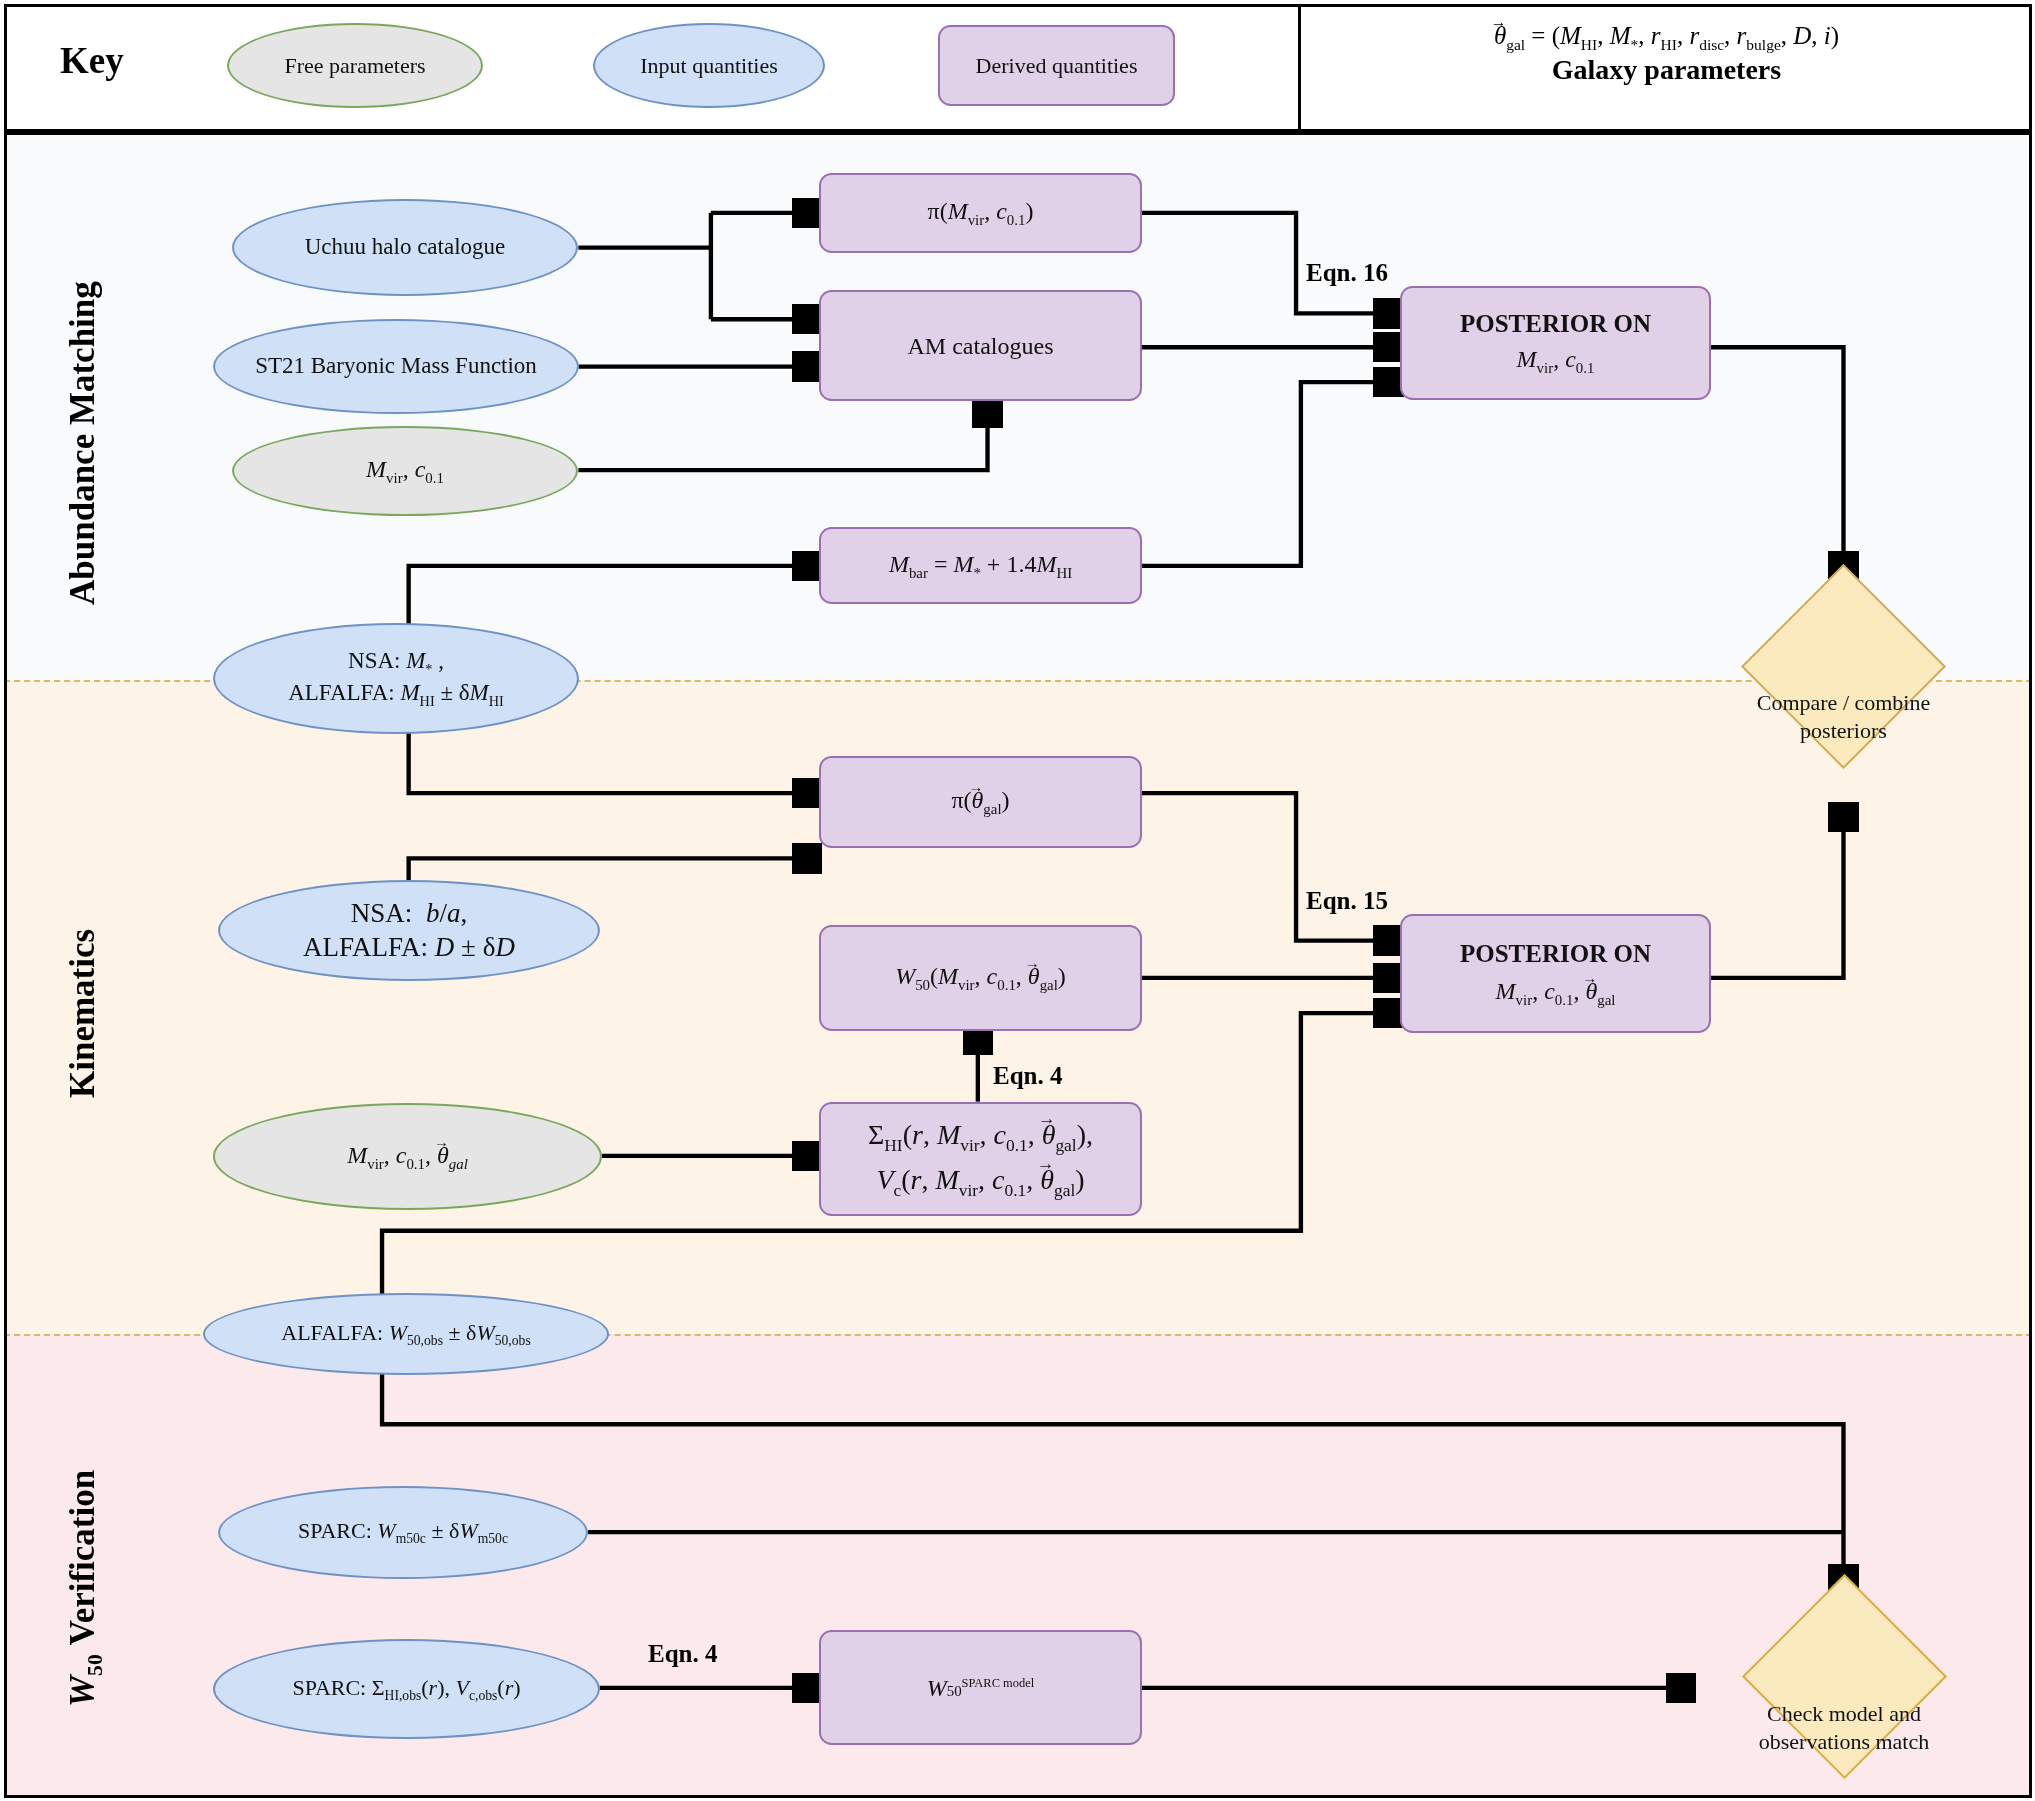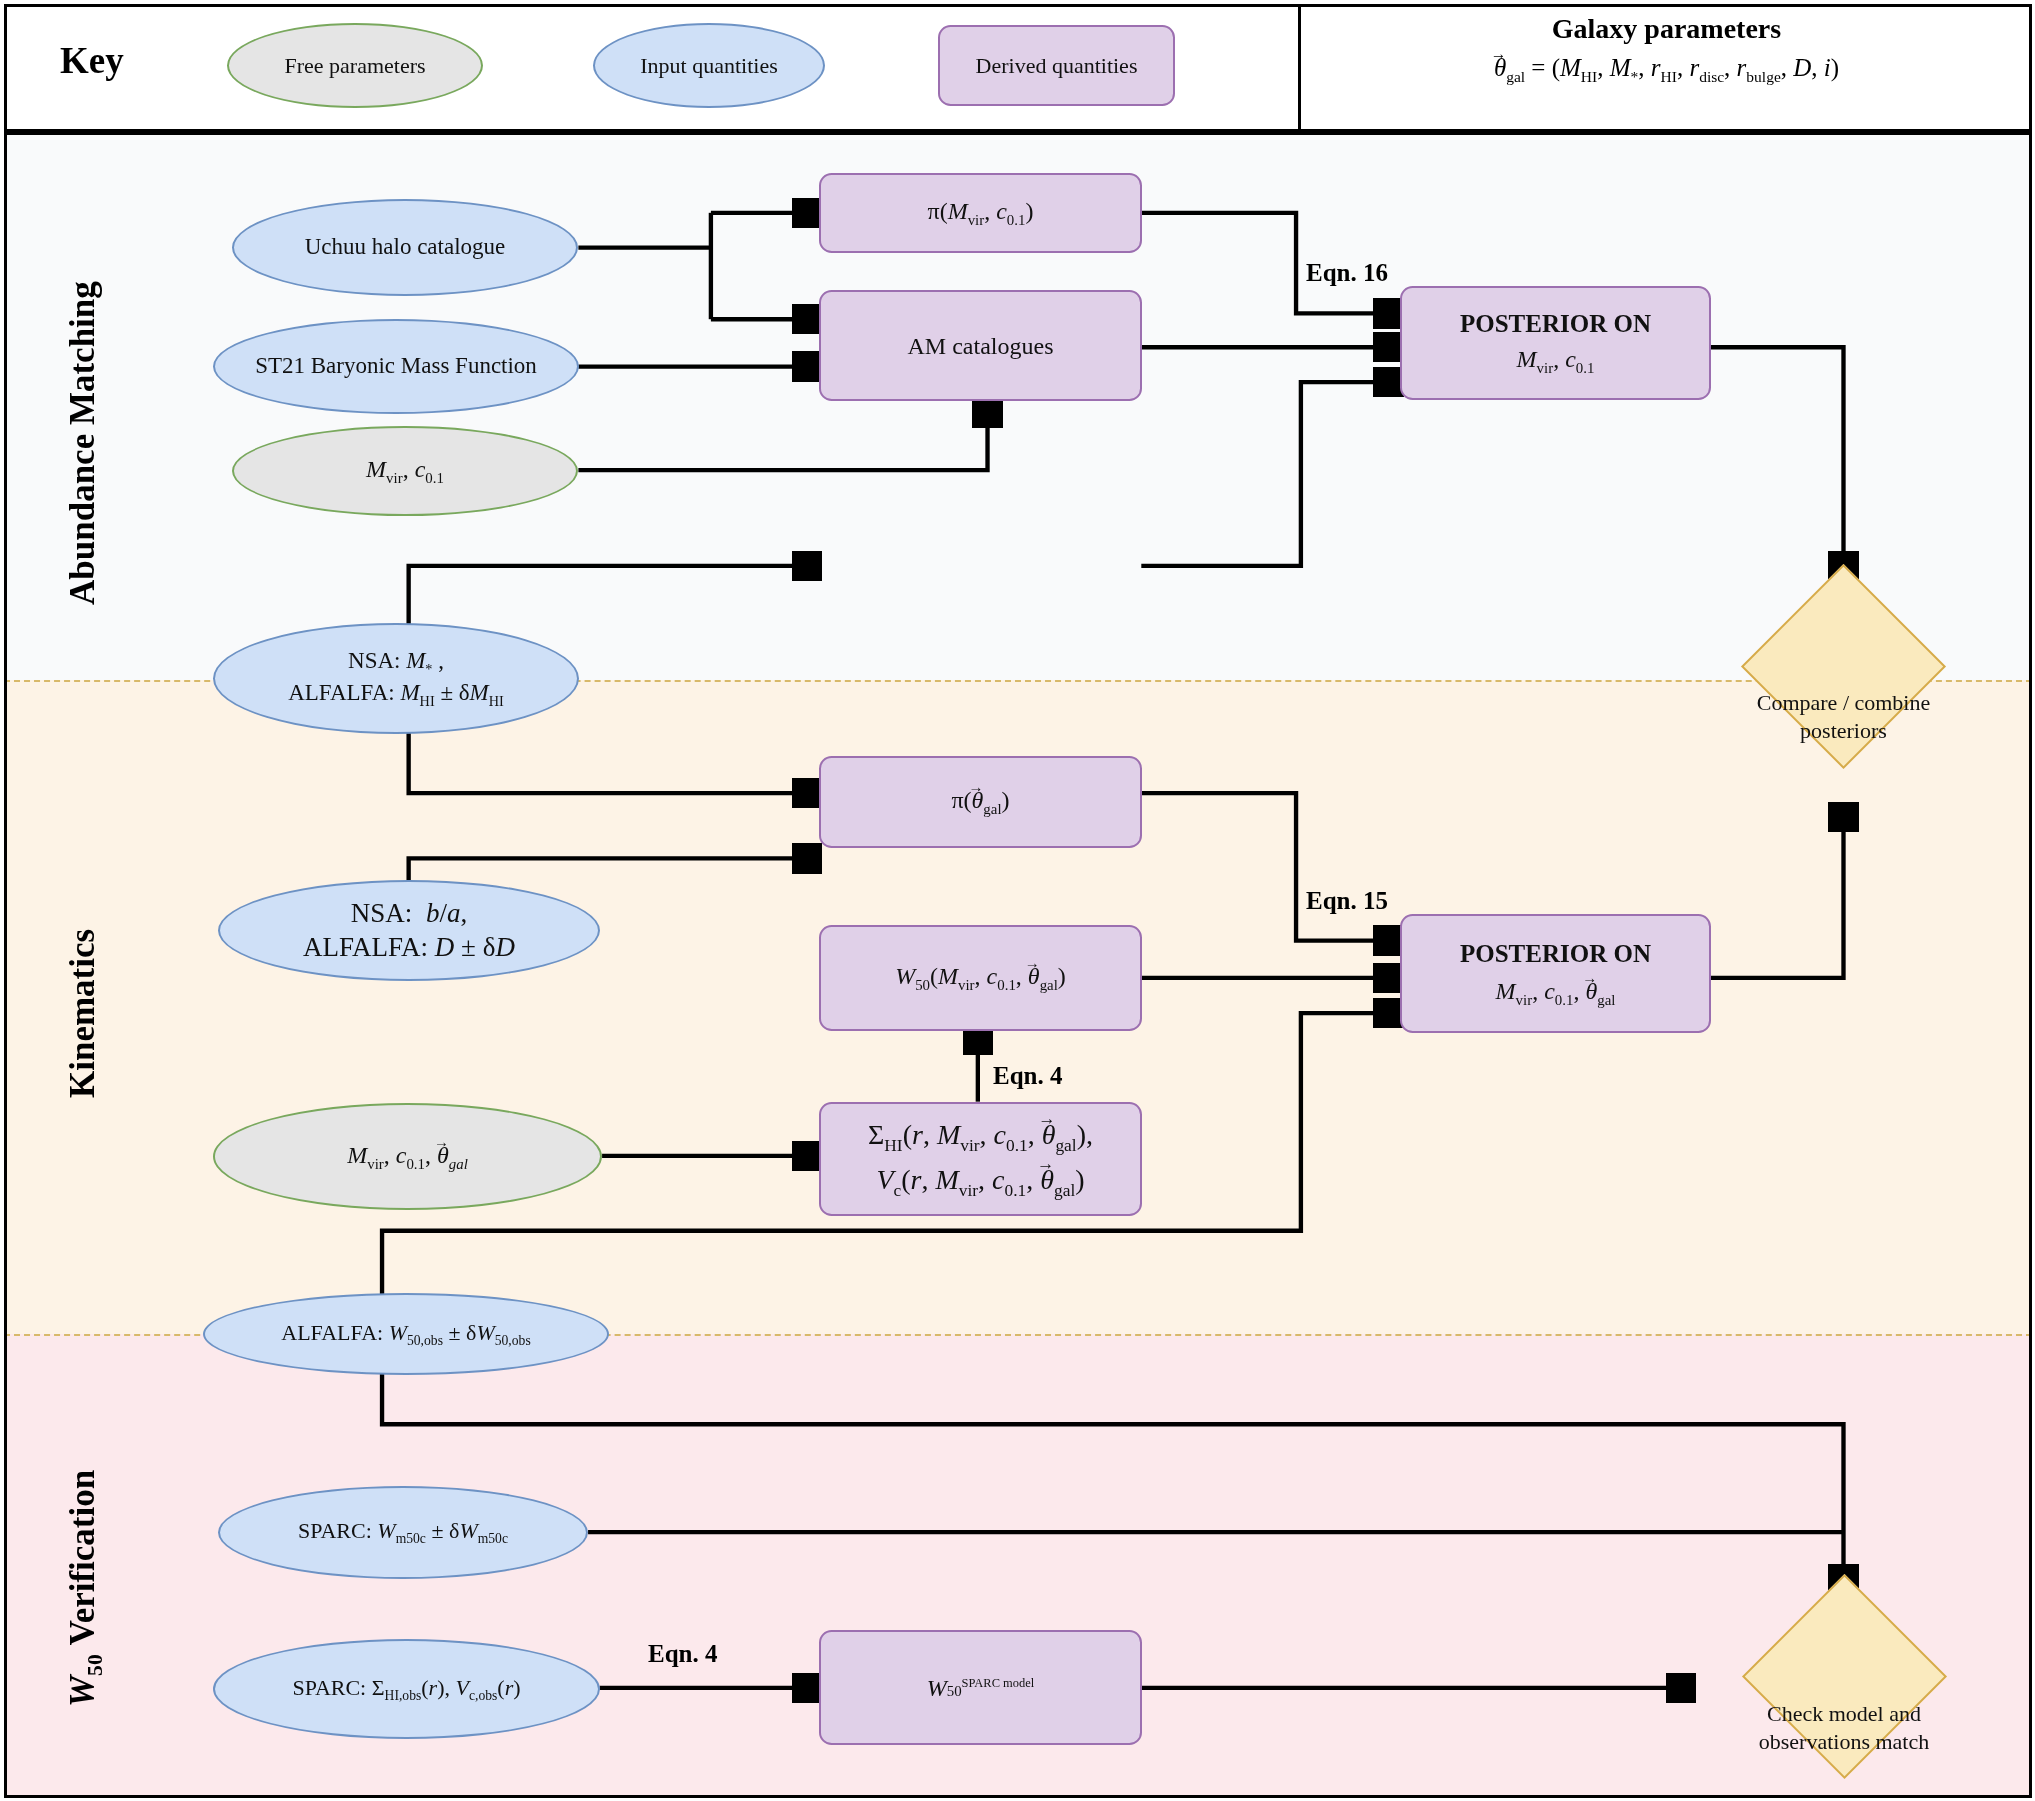--- a/index.html
+++ b/index.html
@@ -66,27 +66,27 @@
     <span>Free parameters</span>
   </div>
   <div class="node ell-blue" style="left:593px;top:23px;width:232px;height:85px;font-size:22px;">
     <span>Input quantities</span>
   </div>
   <div class="node boxp" style="left:938px;top:25px;width:237px;height:81px;font-size:22px;">
     <span>Derived quantities</span>
   </div>
 
   <div style="position:absolute;left:1306px;top:12.6px;width:721px;text-align:center;">
-    <div style="font-size:28px;font-weight:bold;">Galaxy parameters</div>
     <div style="font-size:25px;margin-top:9.7px;">
       <span class="mi vecarrow">θ</span><sub>gal</sub> = (<span class="mi">M</span><sub>HI</sub>,
       <span class="mi">M</span><sub>*</sub>, <span class="mi">r</span><sub>HI</sub>,
       <span class="mi">r</span><sub>disc</sub>, <span class="mi">r</span><sub>bulge</sub>,
       <span class="mi">D</span>, <span class="mi">i</span>)
     </div>
+    <div style="font-size:28px;font-weight:bold;">Galaxy parameters</div>
   </div>
 
   <div class="band" id="band-am"></div>
   <div class="band" id="band-kin"></div>
   <div class="band" id="band-w50"></div>
   <div class="band-sep" style="top:680px;"></div>
   <div class="band-sep" style="top:1334px;"></div>
   <div class="frame" id="outer-border"></div>
 
   <div class="vlabel" style="left:63px;top:605px;font-size:35px;">Abundance Matching</div>
@@ -163,20 +163,25 @@
   <div class="node boxp" style="left:819px;top:173px;width:323px;height:80px;font-size:24px;">
     <span>
       π(<span class="mi">M</span><sub>vir</sub>, <span class="mi">c</span><sub>0.1</sub>)
     </span>
   </div>
 
   <div class="node boxp" style="left:819px;top:290px;width:323px;height:111px;font-size:24px;">
     <span>AM catalogues</span>
   </div>
 
+  <div class="node boxp" style="left:819px;top:527px;width:323px;height:77px;font-size:24px;">
+    <span>
+      <span class="mi">M</span><sub>bar</sub> = <span class="mi">M</span><sub>*</sub> + 1.4<span class="mi">M</span><sub>HI</sub>
+    </span>
+  </div>
 
   <div class="eqlabel" style="left:1306px;top:259px;font-size:25px;">Eqn. 16</div>
 
   <div class="node boxp" style="left:1400px;top:286px;width:311px;height:114px;font-size:24px;flex-direction:column;">
     <span style="font-weight:bold;font-size:25px;">POSTERIOR ON</span>
     <span style="margin-top:4.8px;">
       <span class="mi">M</span><sub>vir</sub>, <span class="mi">c</span><sub>0.1</sub>
     </span>
   </div>
 

